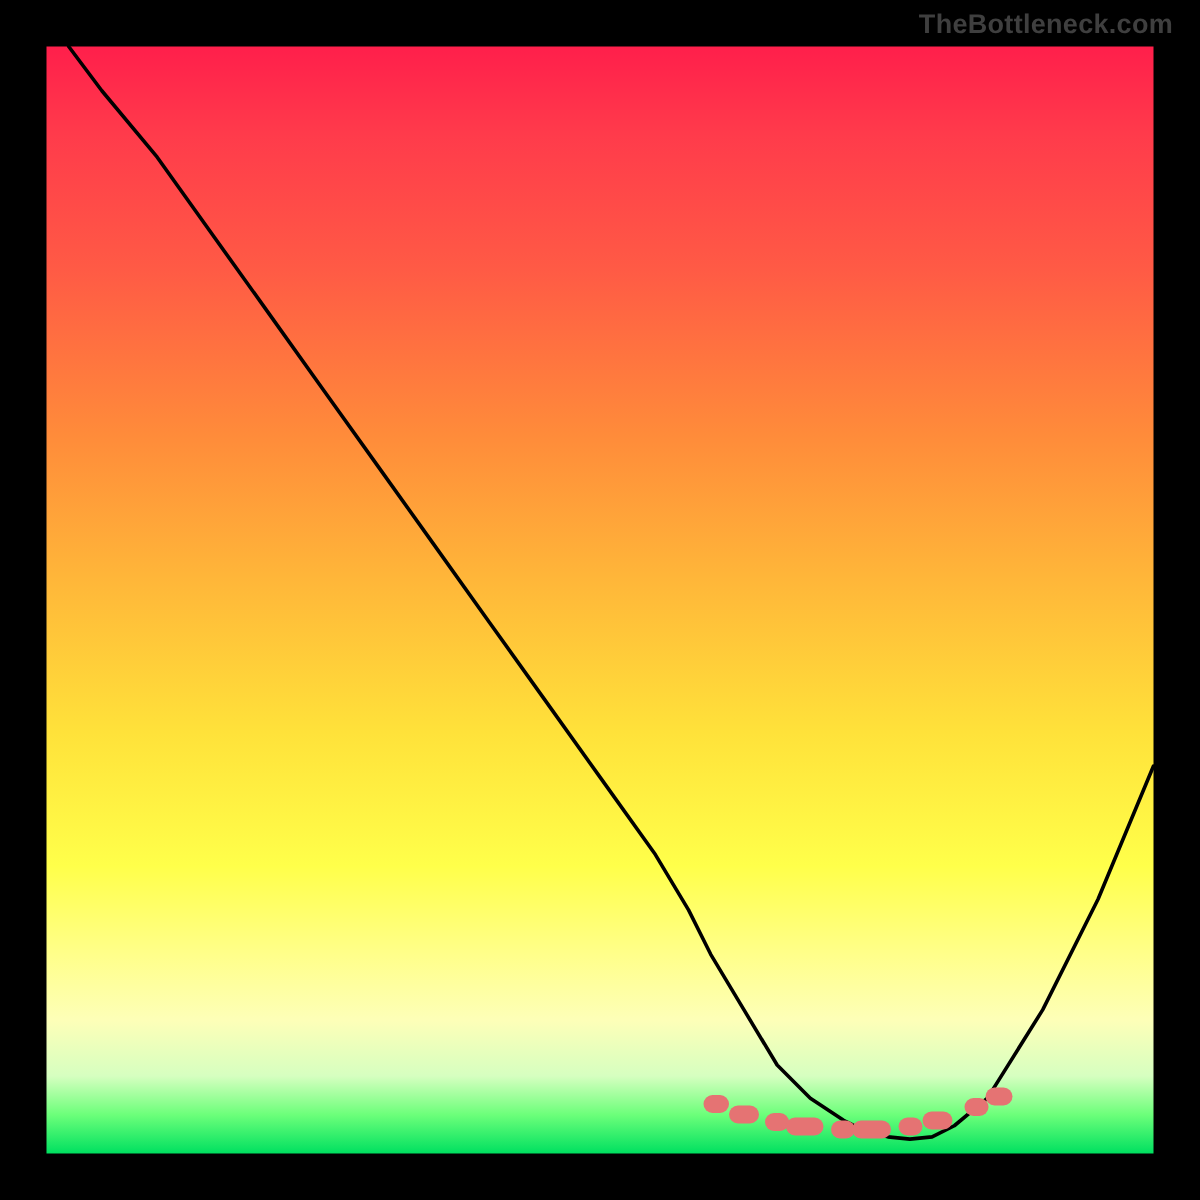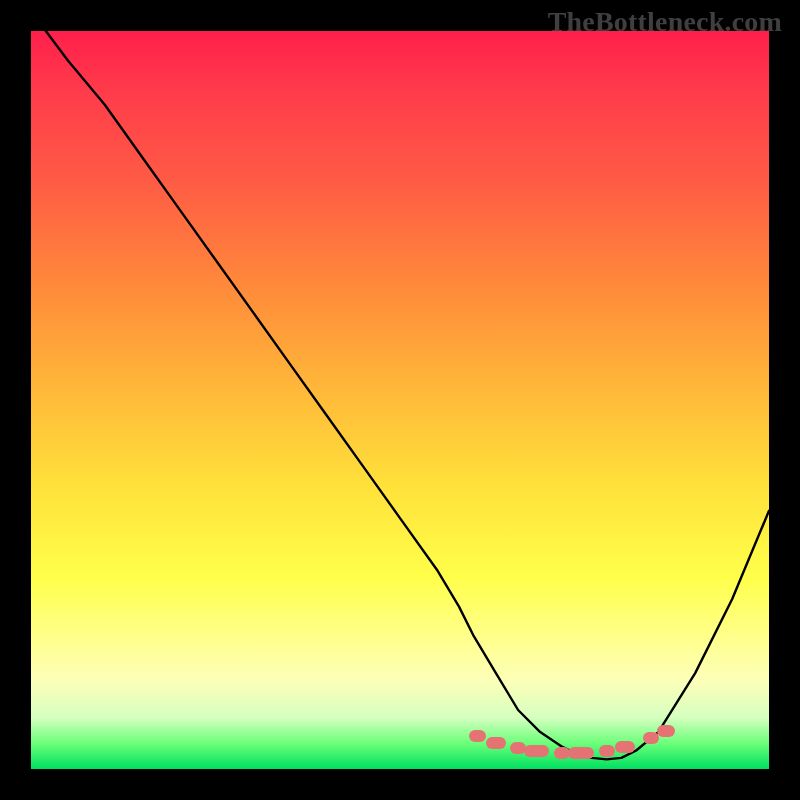--- a/index.html
+++ b/index.html
@@ -7,22 +7,22 @@
   .frame {
     position: relative;
     width: 800px;
     height: 800px;
     background: #000;
   }
   .watermark {
     position: absolute;
     top: 6px;
     right: 18px;
-    font-family: Liberation Serif, serif;
-    font-size: 28px;
+    font-family: Liberation Sans, sans-serif;
+    font-size: 18px;
     font-weight: 600;
     color: #3f3f3f;
     letter-spacing: 0.2px;
     z-index: 10;
   }
   .plot {
     position: absolute;
     left: 31px;
     top: 31px;
     width: 738px;

